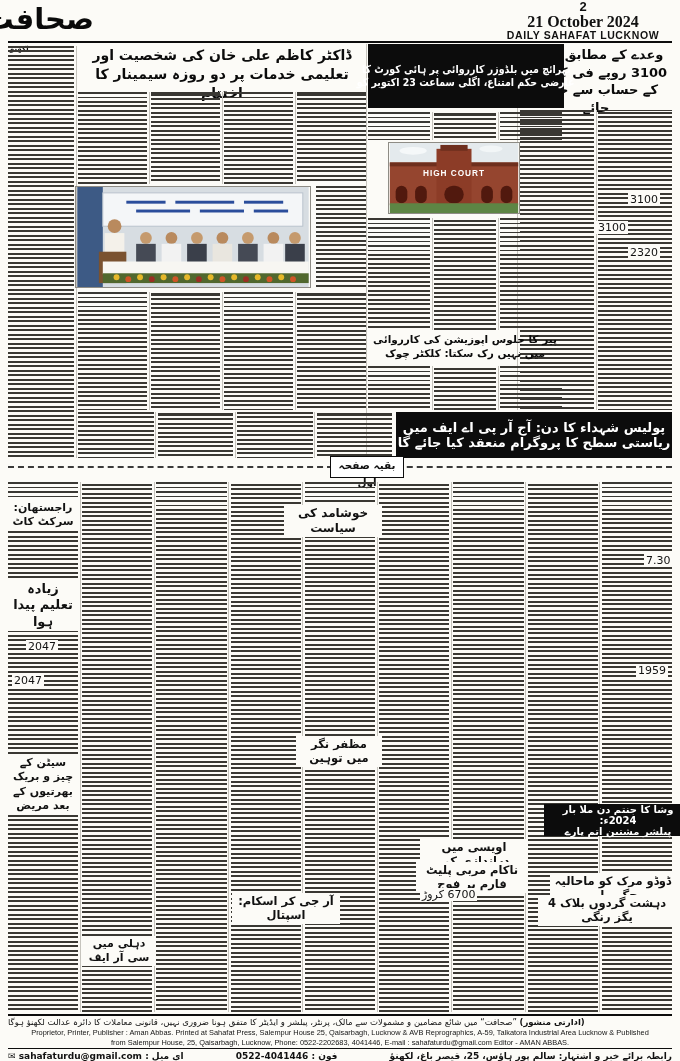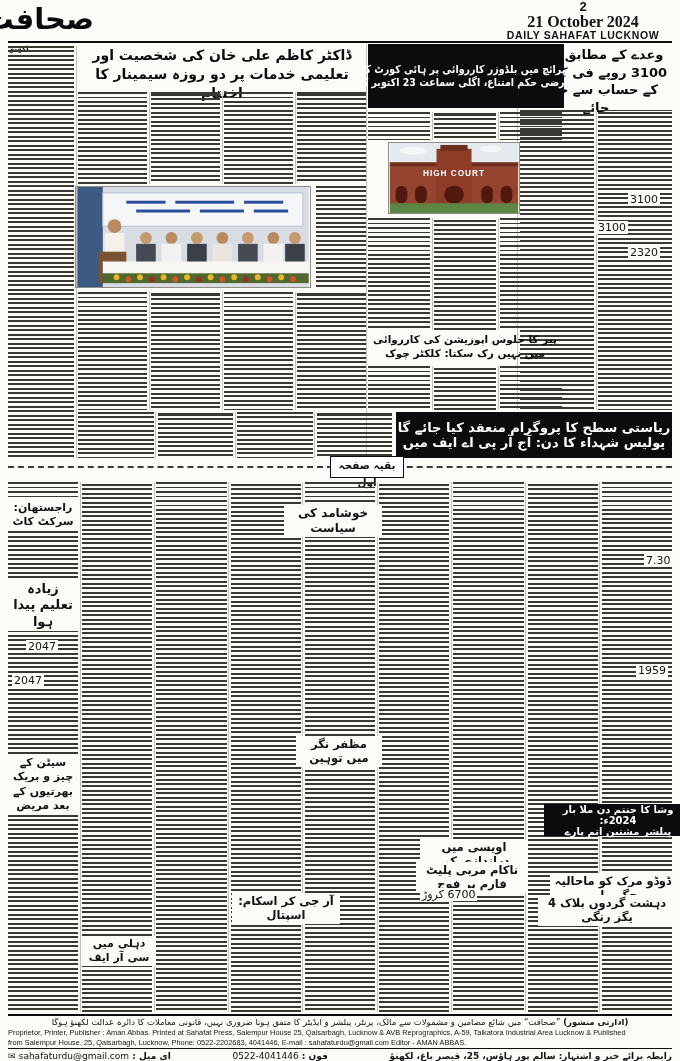--- a/index.html
+++ b/index.html
@@ -35,25 +35,25 @@
 
   
   .dash{left:8px;right:8px;border-top:2px dashed #3a3a3a}
   .cont-box{background:#fff;border:1.5px solid #0d0d0d;font-weight:bold;font-size:10.5px;
             text-align:center;line-height:17px}
 
   .photo{border:1px solid #8e8c85;box-sizing:border-box}
 
   
   .f-rule{left:8px;right:8px;border-top:2px solid #0d0d0d}
-  .f-urdu{left:8px;right:8px;font-size:8.5px;line-height:11px;text-align:center;white-space:nowrap}
-  .f-en{left:8px;right:8px;font-size:7.4px;line-height:9.5px;text-align:left;color:#141414}
+  .f-urdu{left:8px;right:8px;font-size:8.5px;line-height:11px;text-align:left;white-space:nowrap}
+  .f-en{left:8px;right:8px;font-size:7.4px;line-height:9.5px;text-align:center;color:#141414}
   .f-strip{left:8px;right:8px;border-top:1px solid #0d0d0d;display:flex;align-items:center;
            justify-content:space-between;font-size:9px;font-weight:bold;padding-top:2px}
-  .f-strip .em{direction:ltr;unicode-bidi:isolate;font-weight:normal}
+  .f-strip .em{direction:ltr;unicode-bidi:isolate;font-weight:bold}
 </style>
 </head>
 <body>
 
 <div class="page">
 
   <div class="abs urdu masthead">
     <span>صحافت</span>
     <span class="masthead-city urdu">لکھنؤ</span>
   </div>
@@ -196,22 +196,22 @@
   </div>
 
   <div class="abs cols" style="left:78px;top:412px;width:314px;height:46px">
     <div class="c"></div>
     <div class="c"></div>
     <div class="c"></div>
     <div class="c"></div>
   </div>
 
   <div class="abs urdu banner" style="left:396px;top:412px;width:276px;height:46px;font-size:13px">
+    <span>پولیس شہداء کا دن: آج آر پی اے ایف میں</span>
     <span>ریاستی سطح کا پروگرام منعقد کیا جائے گا</span>
-    <span>پولیس شہداء کا دن: آج آر پی اے ایف میں</span>
   </div>
 
   <div class="abs dash" style="top:466px"></div>
   <div class="abs urdu cont-box" style="left:330px;top:456px;width:72px;height:20px">بقیہ صفحہ اول</div>
 
   <div class="abs cols" style="left:8px;top:482px;width:664px;height:530px">
     <div class="c"></div>
     <div class="c"></div>
     <div class="c"></div>
     <div class="c"></div>

